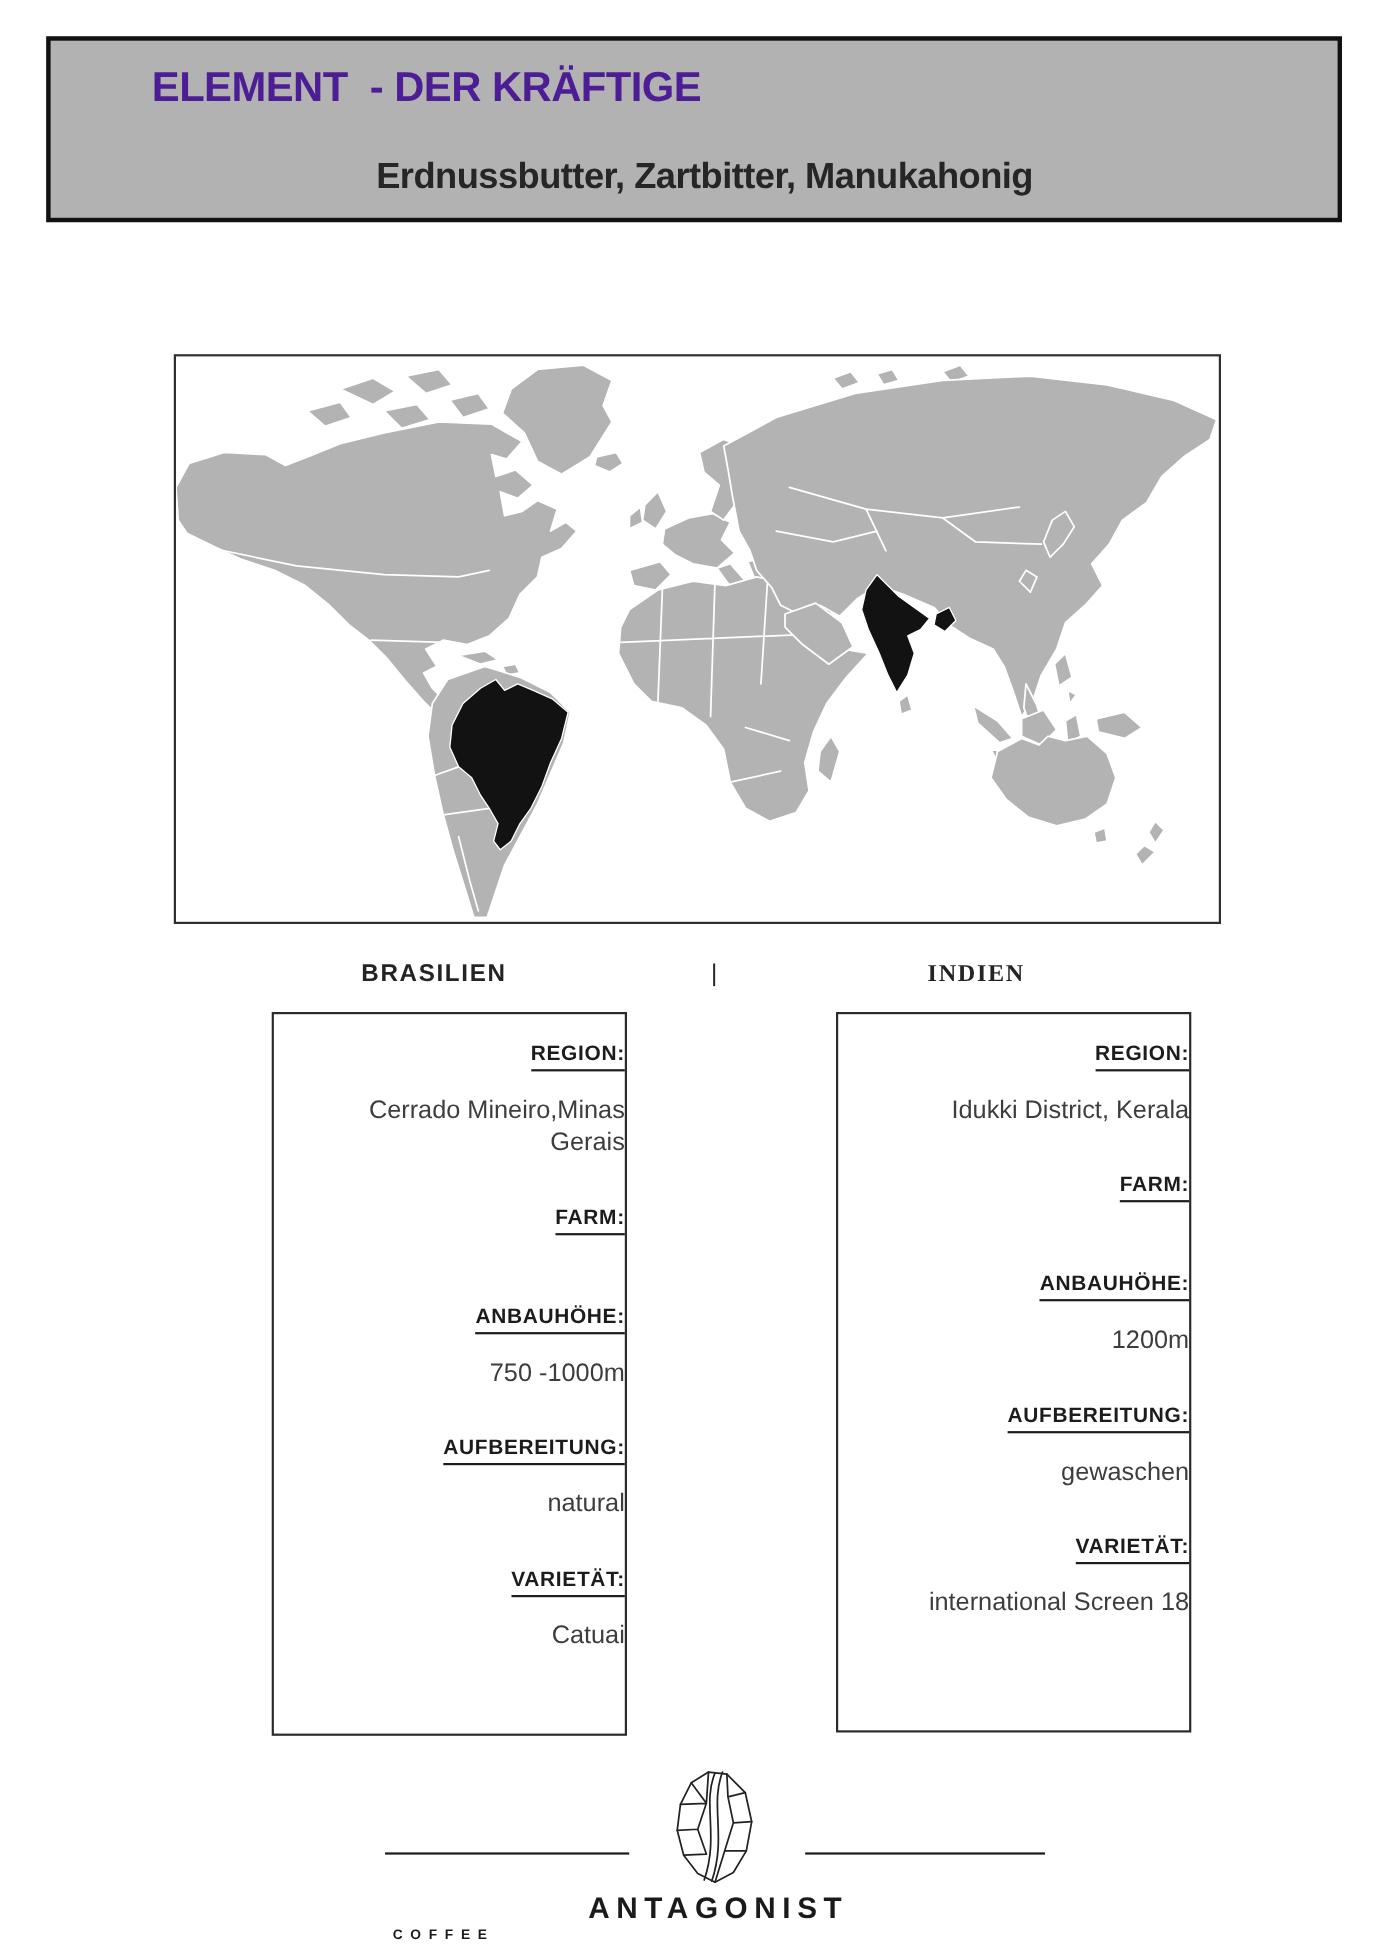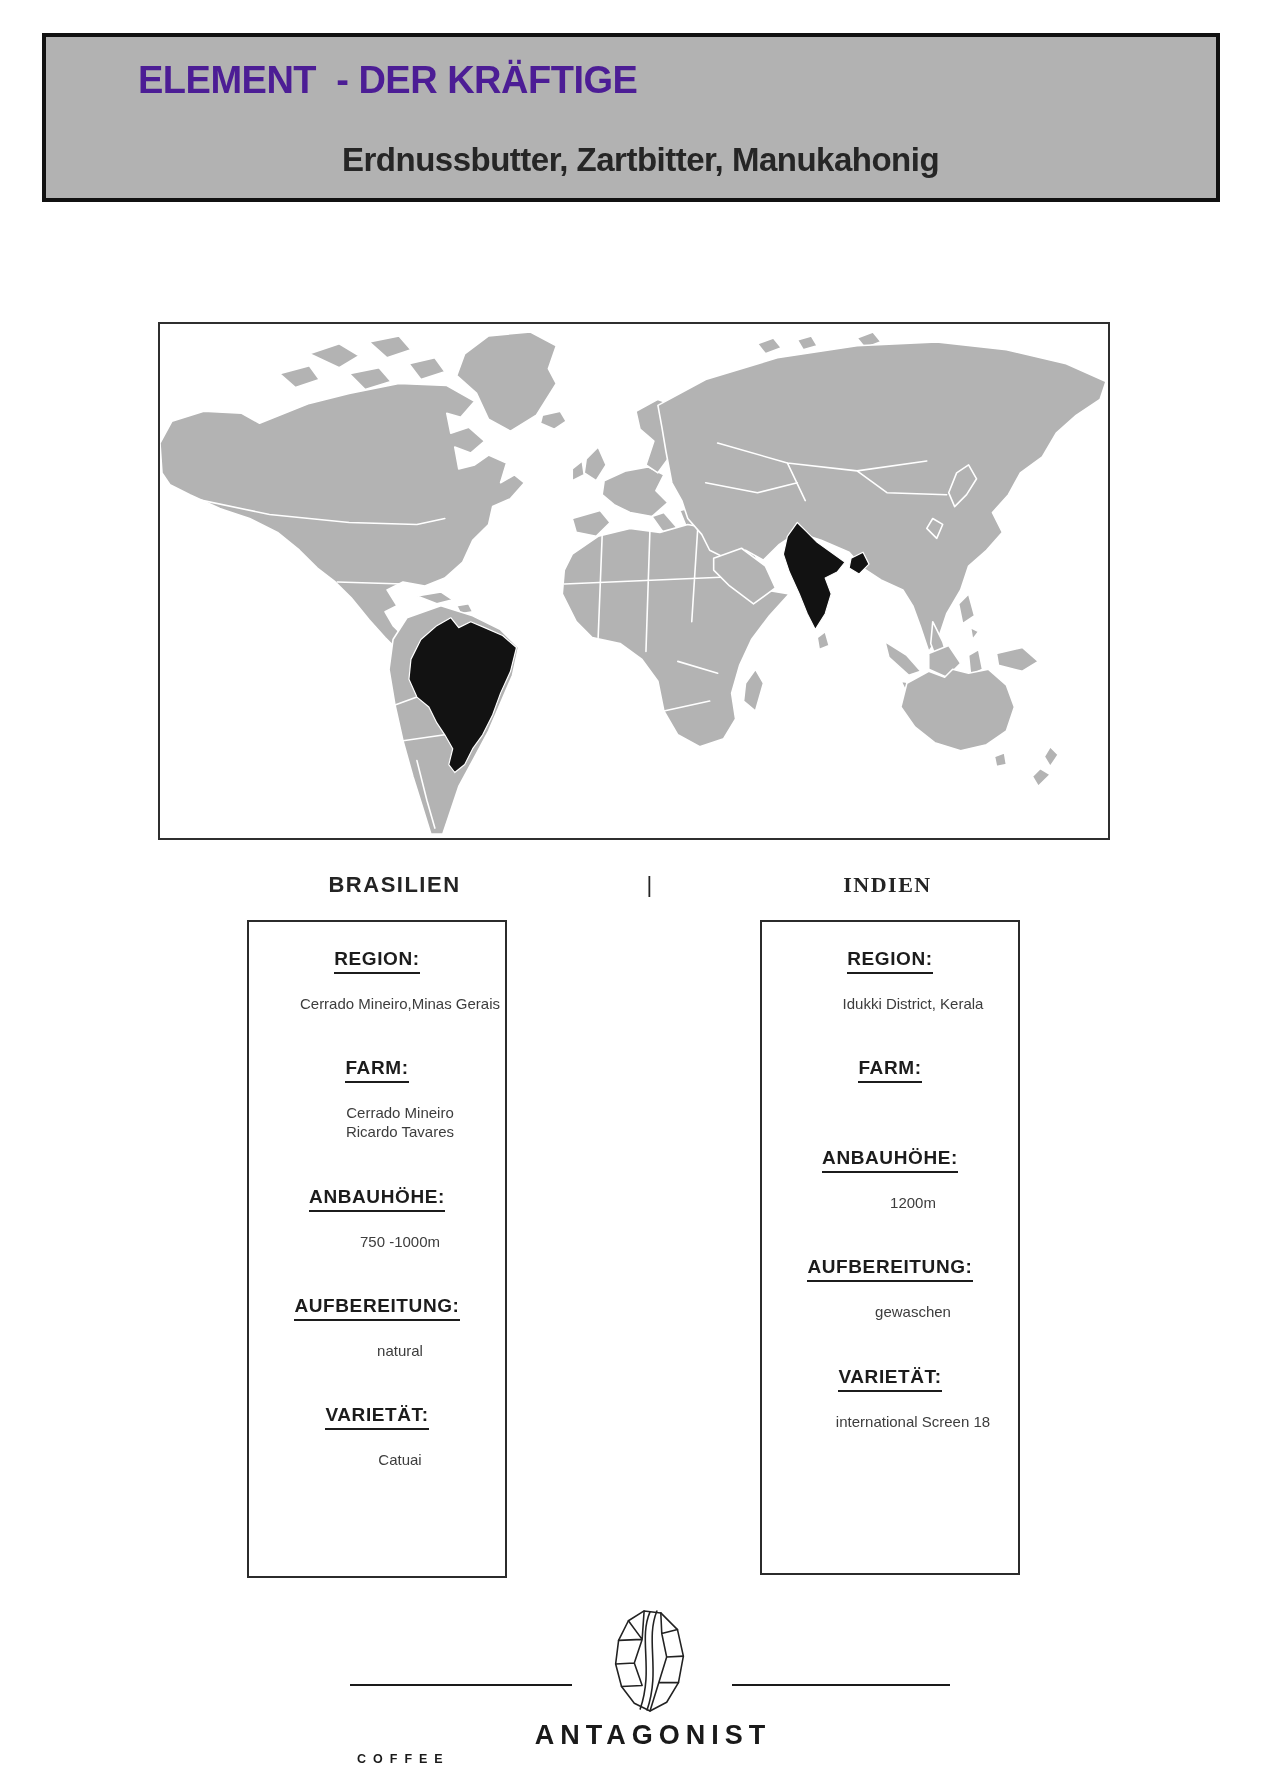--- a/index.html
+++ b/index.html
@@ -38,34 +38,34 @@
   
   .country-label{
     position:absolute;top:872px;font-size:22px;font-weight:600;
     letter-spacing:1.5px;color:#242424;text-align:center;
   }
   .label-left{left:247px;width:295px;}
   .label-divider{left:610px;width:80px;font-weight:400;}
   .label-right{left:740px;width:295px;font-family:Liberation Serif, serif;}
   
   .info-box{
-    position:absolute;top:920px;width:260px;height:658px;
+    position:absolute;top:920px;width:323px;height:658px;
     border:2px solid #2b2b2b;box-sizing:border-box;
-    text-align:center;padding-top:26px;
+    text-align:right;padding-top:26px;
   }
   .box-left{left:247px;}
   .box-right{left:760px;height:655px;}
   .section{margin-bottom:44px;}
   .section-heading{
     display:inline-block;font-size:19px;font-weight:800;letter-spacing:0.6px;
     color:#1c1c1c;border-bottom:2px solid #1c1c1c;padding-bottom:2px;
     margin-bottom:20px;
   }
   .section-value{
-    font-size:15px;color:#3d3d3d;line-height:1.28;white-space:pre-line;padding-left:46px;
+    font-size:23px;color:#3d3d3d;line-height:1.28;white-space:pre-line;padding-left:46px;
   }
   
   .footer{position:absolute;left:350px;top:1600px;width:600px;height:172px;}
   .rule{position:absolute;top:84px;height:2px;background:#1a1a1a;}
   .rule-left{left:0;width:222px;}
   .rule-right{left:382px;width:218px;}
   .bean{position:absolute;left:262px;top:8px;width:76px;height:106px;}
   .bean svg{display:block;width:100%;height:100%;}
   .bean path{fill:none;stroke:#222;stroke-width:1.6;stroke-linejoin:round;stroke-linecap:round;}
   .brand{
@@ -174,22 +174,20 @@
 <div class="country-label label-divider">|</div>
 <div class="country-label label-right">INDIEN</div>
 
 <div class="info-box box-left">
   <div class="section">
     <div class="section-heading">REGION:</div>
     <div class="section-value">Cerrado Mineiro,Minas Gerais</div>
   </div>
   <div class="section">
     <div class="section-heading">FARM:</div>
-    <div class="section-value">Cerrado Mineiro
-Ricardo Tavares</div>
   </div>
   <div class="section">
     <div class="section-heading">ANBAUHÖHE:</div>
     <div class="section-value">750 -1000m</div>
   </div>
   <div class="section">
     <div class="section-heading">AUFBEREITUNG:</div>
     <div class="section-value">natural</div>
   </div>
   <div class="section">

